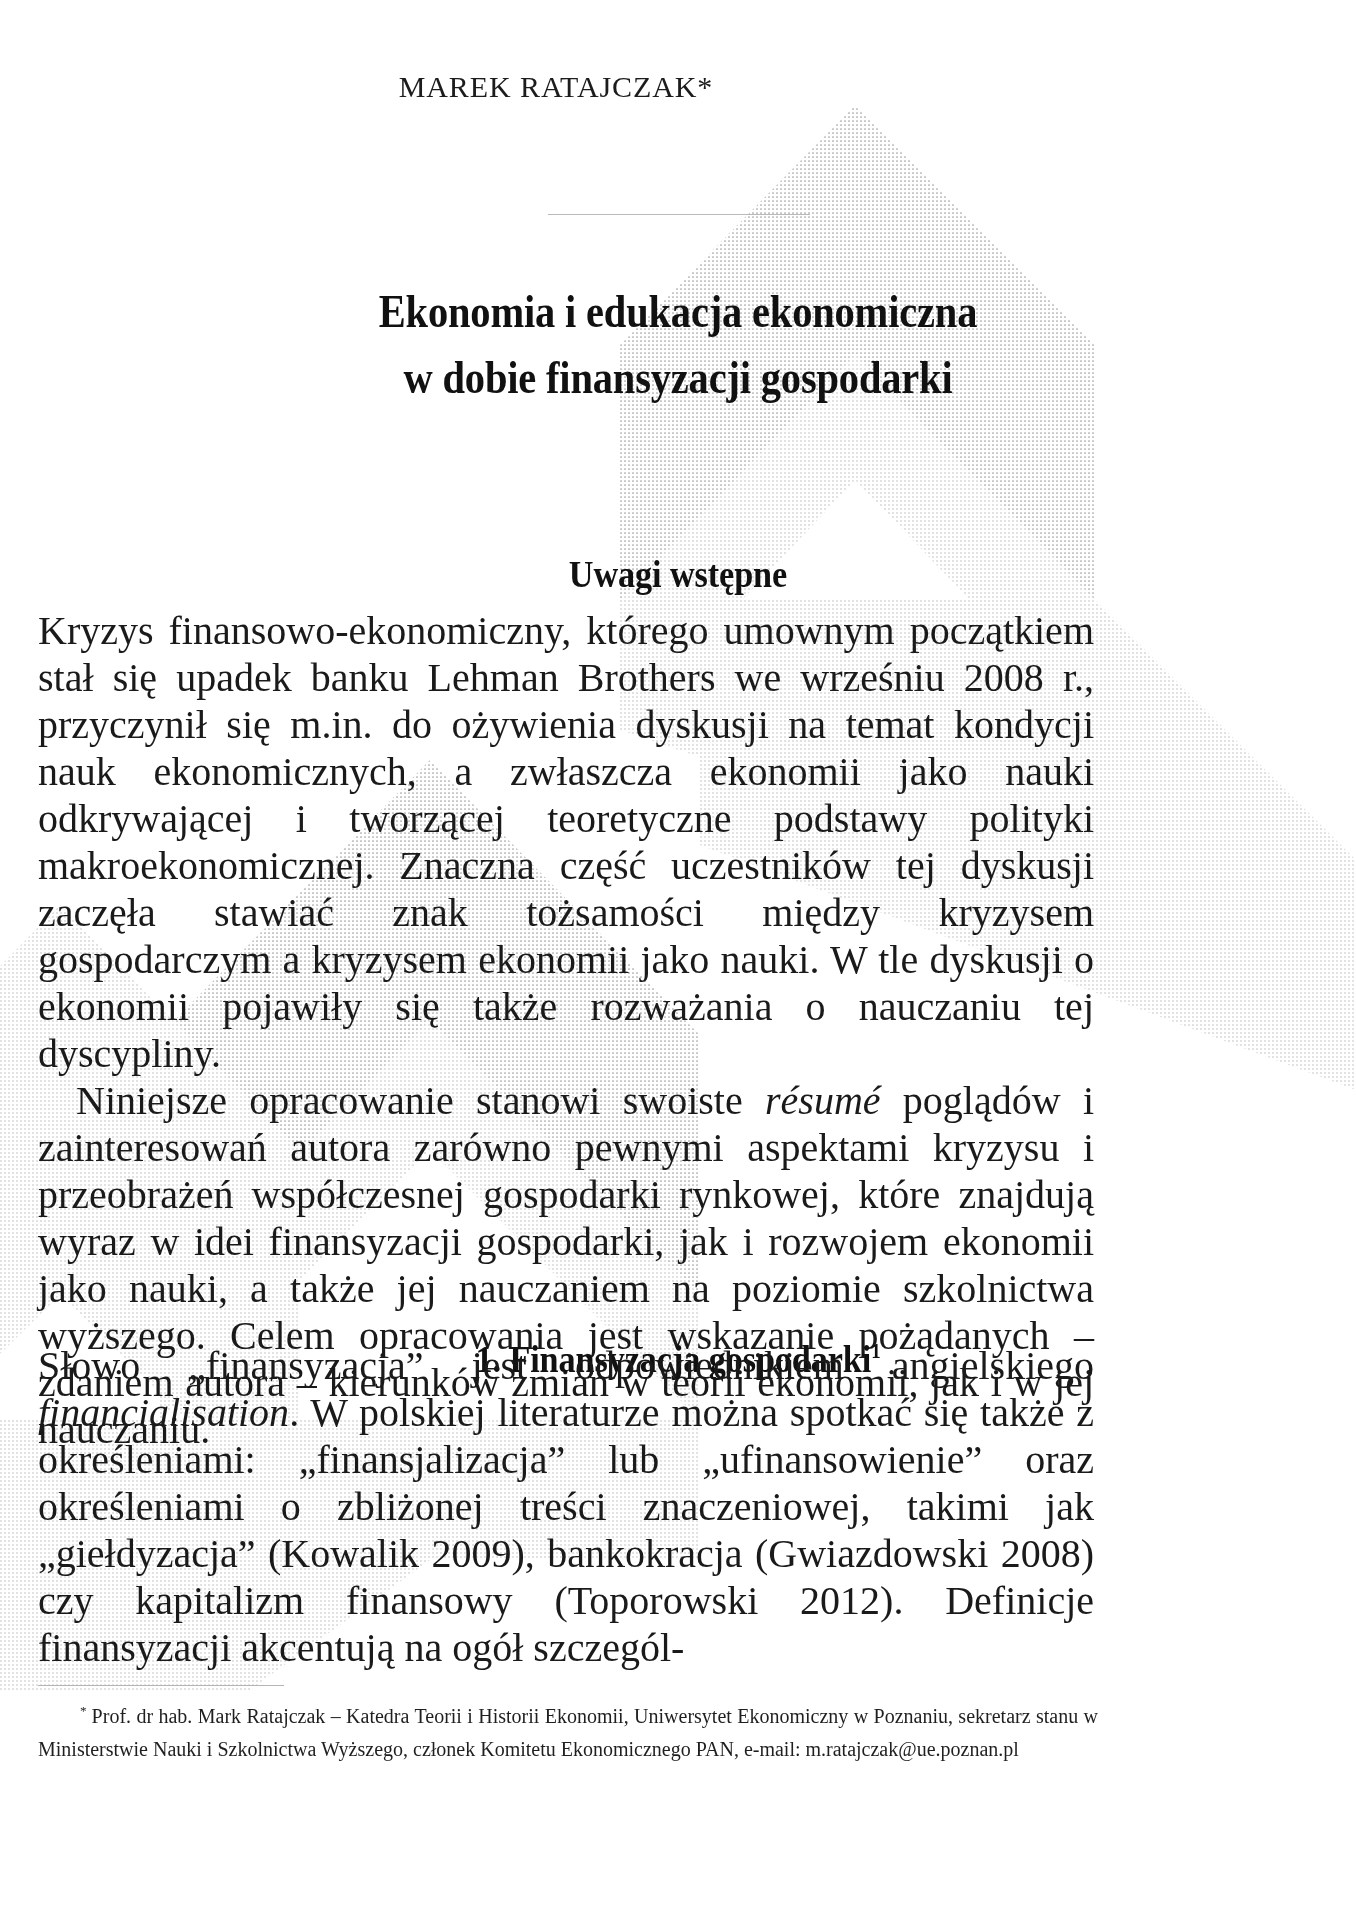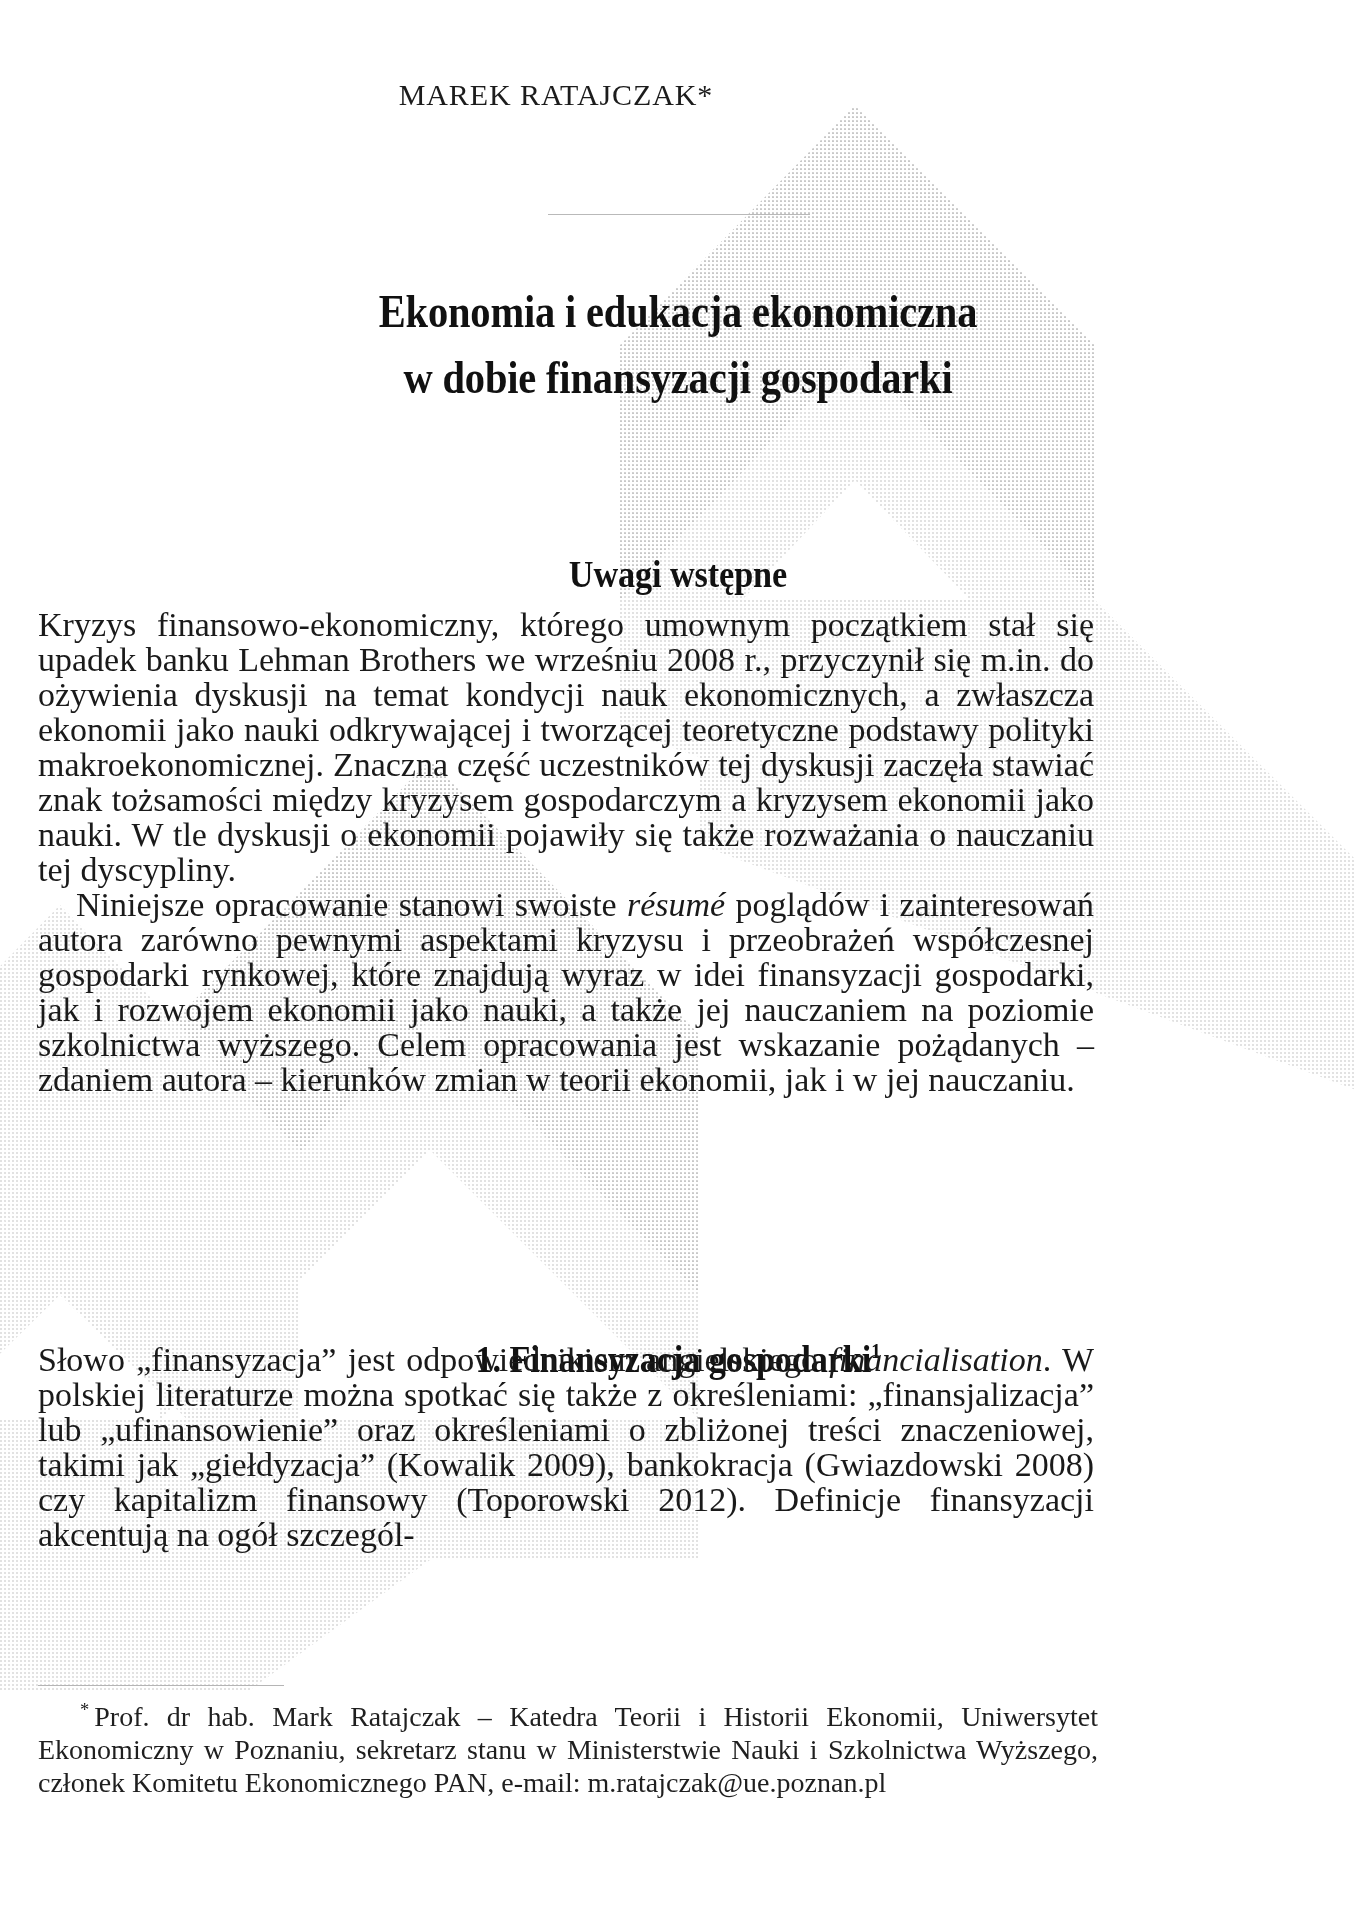--- a/index.html
+++ b/index.html
@@ -45,21 +45,20 @@
   .author-line {
     position: absolute;
     top: 70px;
     left: 0;
     width: 1112px;
     text-align: center;
     font-size: 30px;
     letter-spacing: 0.9px;
     font-weight: 400;
     color: #1c1c1c;
-    margin-top: 8px;
   }
 
   .top-rule {
     position: absolute;
     top: 214px;
     left: 548px;
     width: 262px;
     height: 0;
     border-top: 1px solid #b9b9b9;
   }
@@ -95,22 +94,22 @@
   .section-heading sup {
     font-size: 0.55em;
     vertical-align: super;
     line-height: 0;
   }
 
   .body-block {
     position: absolute;
     left: 38px;
     width: 1056px;
-    font-size: 34px;
-    line-height: 35px;
+    font-size: 40px;
+    line-height: 47px;
     text-align: justify;
     text-justify: inter-word;
     color: #1a1a1a;
     hyphens: manual;
   }
   .body-block.b1 { top: 607px; }
   .body-block.b2 { top: 1342px; }
 
   .body-block p { margin: 0; }
   .body-block p.indent { text-indent: 38px; }
@@ -124,21 +123,21 @@
     width: 246px;
     height: 0;
     border-top: 1px solid #b5b5b5;
   }
 
   .footnotes {
     position: absolute;
     top: 1700px;
     left: 38px;
     width: 1060px;
-    font-size: 28px;
+    font-size: 20px;
     line-height: 33px;
     text-align: justify;
     color: #1f1f1f;
   }
   .footnotes p { margin: 0; }
   .footnotes p.fn { text-indent: 42px; }
   .footnotes sup {
     font-size: 0.66em;
     vertical-align: super;
     line-height: 0;

